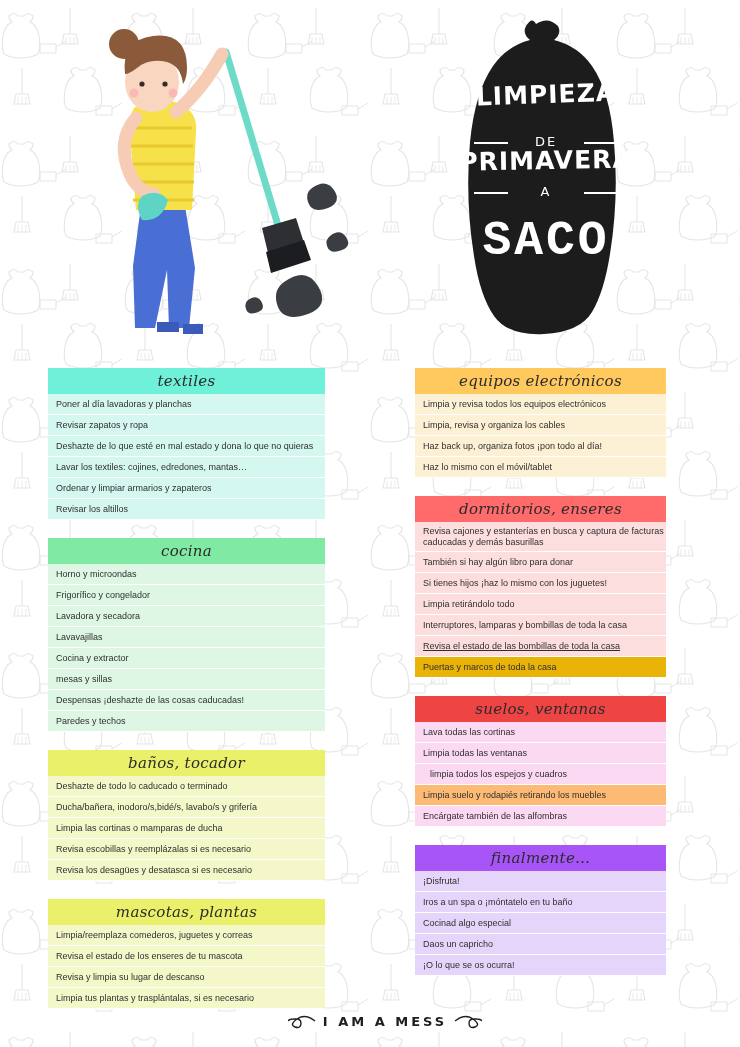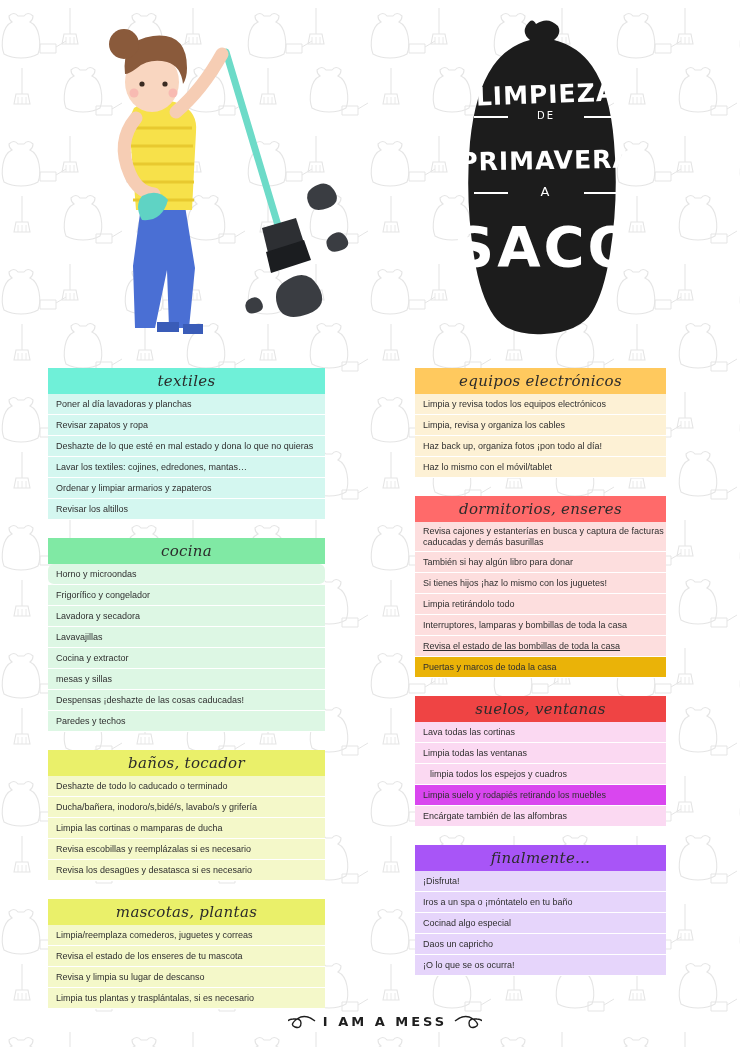--- a/index.html
+++ b/index.html
@@ -46,24 +46,24 @@
     text-align: center;
     font-family: "DejaVu Sans", sans-serif;
   }
   .bagline {
     position: absolute;
     width: 100%;
     text-align: center;
     letter-spacing: 1px;
   }
   .bl1 { top: 62px; font-size: 25px; font-weight: bold; transform: rotate(-2deg); }
-  .bl2 { top: 92px; font-size: 10px; letter-spacing: 2px; }
+  .bl2 { top: 116px; font-size: 13px; letter-spacing: 2px; }
   .bl3 { top: 128px; font-size: 25px; font-weight: bold; transform: rotate(-1deg); }
   .bl4 { top: 166px; font-size: 13px; letter-spacing: 2px; }
-  .bl5 { top: 196px; font-size: 56px; font-weight: bold; letter-spacing: 3px; }
+  .bl5 { top: 196px; font-size: 48px; font-weight: bold; letter-spacing: 3px; font-family: Liberation Mono, monospace; }
   .bl2::before, .bl2::after,
   .bl4::before, .bl4::after {
     content: "";
     position: absolute;
     top: 50%;
     width: 34px; height: 2px;
     background: #ffffff;
   }
   .bl2::before, .bl4::before { left: 26px; }
   .bl2::after, .bl4::after { right: 26px; }
@@ -232,21 +232,21 @@
           <span>Ordenar y limpiar armarios y zapateros</span>
         </div>
         <div class="row" style="background: rgb(212, 247, 240);">
           <span>Revisar los altillos</span>
         </div>
       </div>
     </div>
     <div class="block">
       <div class="block-header" style="background: rgb(128, 233, 164);">cocina</div>
       <div class="rows">
-        <div class="row" style="background: rgb(221, 247, 228); border-radius: 6px;">
+        <div class="row" style="background: rgb(221, 247, 228);">
           <span>Horno y microondas</span>
         </div>
         <div class="row" style="background: rgb(221, 247, 228);">
           <span>Frigorífico y congelador</span>
         </div>
         <div class="row" style="background: rgb(221, 247, 228);">
           <span>Lavadora y secadora</span>
         </div>
         <div class="row" style="background: rgb(221, 247, 228);">
           <span>Lavavajillas</span>
@@ -352,21 +352,21 @@
       <div class="rows">
         <div class="row" style="background: rgb(251, 217, 242);">
           <span>Lava todas las cortinas</span>
         </div>
         <div class="row" style="background: rgb(251, 217, 242);">
           <span>Limpia todas las ventanas</span>
         </div>
         <div class="row" style="background: rgb(251, 217, 242); padding-left: 15px;">
           <span>limpia todos los espejos y cuadros</span>
         </div>
-        <div class="row" style="background: #d946ef;">
+        <div class="row" style="background: #fdba74;">
           <span>Limpia suelo y rodapiés retirando los muebles</span>
         </div>
         <div class="row" style="background: rgb(251, 217, 242);">
           <span>Encárgate también de las alfombras</span>
         </div>
       </div>
     </div>
     <div class="block">
       <div class="block-header" style="background: rgb(168, 85, 247);">finalmente…</div>
       <div class="rows">

